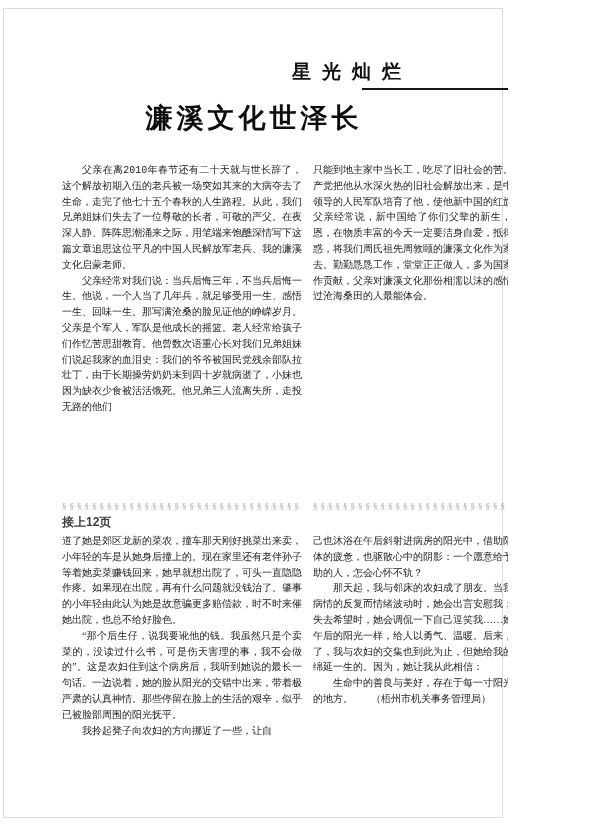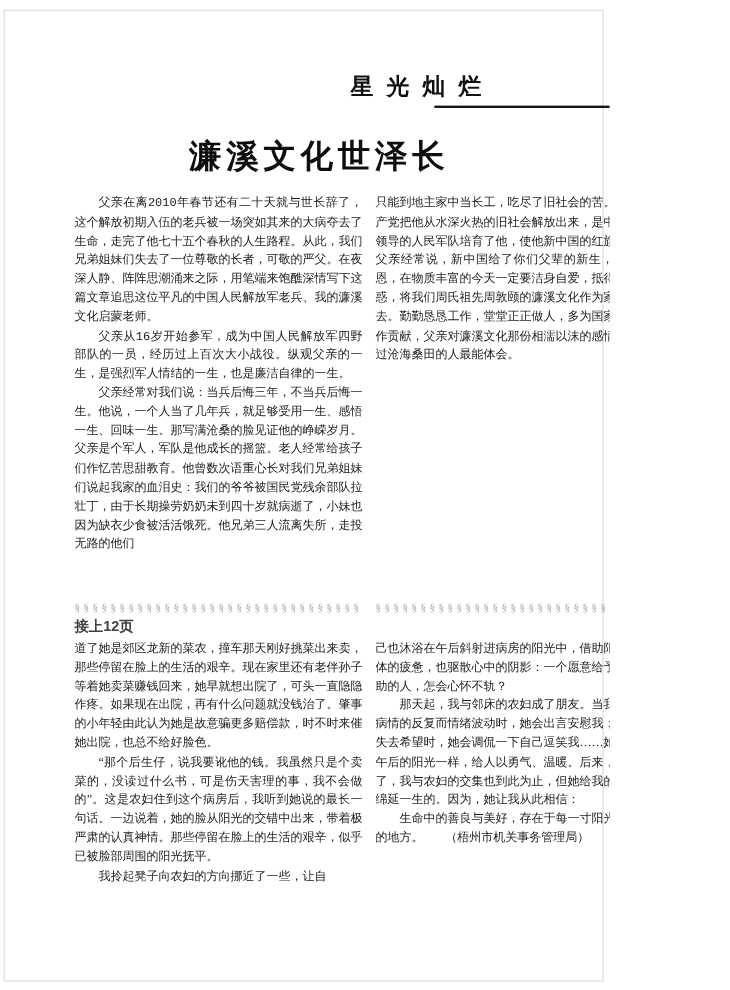--- a/index.html
+++ b/index.html
@@ -11,21 +11,21 @@
     position:absolute;top:8px;left:3px;right:5px;bottom:7px;
     border:1px solid #dcdcdc;pointer-events:none;
   }
   .masthead{
     position:absolute;top:59px;right:96px;
     font-size:19px;font-weight:bold;letter-spacing:11px;color:#111;
   }
   .logo{position:absolute;top:51px;left:515px;width:42px;height:42px;}
   .header-rule{position:absolute;top:88px;left:362px;width:232px;height:2px;background:#161616;}
   .article-title{
-    position:absolute;top:100px;left:0;width:100%;margin:12px;
+    position:absolute;top:100px;left:0;width:100%;margin:0;
     text-align:center;font-size:27px;font-weight:bold;letter-spacing:4px;color:#0e0e0e;
   }
   .article-author{
     position:absolute;top:139px;left:0;width:100%;
     text-align:center;font-size:13px;letter-spacing:3px;color:#222;
   }
   .col{
     position:absolute;width:240px;
     font-size:10px;line-height:15.8px;text-align:justify;text-justify:inter-character;
     color:#1b1b1b;
@@ -63,35 +63,34 @@
     <circle cx="22" cy="22" r="9.5" fill="none" stroke="#d8251c" stroke-width="3.2"></circle>
     <line x1="22" y1="8" x2="22" y2="36" stroke="#d8251c" stroke-width="3.4"></line>
   </svg>
 
   <div class="header-rule"></div>
 
   <h1 class="article-title">濂溪文化世泽长</h1>
 
   <div class="col main-col col-left">
     <p class="indent">父亲在离2010年春节还有二十天就与世长辞了，这个解放初期入伍的老兵被一场突如其来的大病夺去了生命，走完了他七十五个春秋的人生路程。从此，我们兄弟姐妹们失去了一位尊敬的长者，可敬的严父。在夜深人静、阵阵思潮涌来之际，用笔端来饱醮深情写下这篇文章追思这位平凡的中国人民解放军老兵、我的濂溪文化启蒙老师。</p>
-    <p class="indent">父亲从16岁开始参军，成为中国人民解放军四野部队的一员，经历过上百次大小战役。纵观父亲的一生，是强烈军人情结的一生，也是廉洁自律的一生。</p>
     <p class="indent">父亲经常对我们说：当兵后悔三年，不当兵后悔一生。他说，一个人当了几年兵，就足够受用一生、感悟一生、回味一生。那写满沧桑的脸见证他的峥嵘岁月。父亲是个军人，军队是他成长的摇篮。老人经常给孩子们作忆苦思甜教育。他曾数次语重心长对我们兄弟姐妹们说起我家的血泪史：我们的爷爷被国民党残余部队拉壮丁，由于长期操劳奶奶未到四十岁就病逝了，小妹也因为缺衣少食被活活饿死。他兄弟三人流离失所，走投无路的他们</p>
   </div>
 
   <div class="col main-col col-right">
     <p>只能到地主家中当长工，吃尽了旧社会的苦。是中国共产党把他从水深火热的旧社会解放出来，是中国共产党领导的人民军队培育了他，使他新中国的红旗下成长。父亲经常说，新中国给了你们父辈的新生，要懂得感恩，在物质丰富的今天一定要洁身自爱，抵得住各种诱惑，将我们周氏祖先周敦颐的濂溪文化作为家风传承下去。勤勤恳恳工作，堂堂正正做人，多为国家多为社会作贡献，父亲对濂溪文化那份相濡以沫的感情只有经历过沧海桑田的人最能体会。</p>
   </div>
 
   <div class="ornament col-left">§§§§§§§§§§§§§§§§§§§§§§§§§§§§§§§§§§§§§§§§</div>
   <div class="ornament col-right">§§§§§§§§§§§§§§§§§§§§§§§§§§§§§§§§§§§§§§§§</div>
 
   <div class="cont-label">接上12页</div>
 
   <div class="col cont-col col-left">
-    <p>道了她是郊区龙新的菜农，撞车那天刚好挑菜出来卖，那些停留在脸上的生活的艰辛。现在家里还有老伴孙子等着她卖菜赚钱回来，她早就想出院了，可头一直隐隐作疼。如果现在出院，再有什么问题就没钱治了。肇事的小年轻由此认为她是故意骗更多赔偿款，时不时来催她出院，也总不给好脸色。</p>
+    <p>道了她是郊区龙新的菜农，撞车那天刚好挑菜出来卖，小年轻的车是从她身后撞上的。现在家里还有老伴孙子等着她卖菜赚钱回来，她早就想出院了，可头一直隐隐作疼。如果现在出院，再有什么问题就没钱治了。肇事的小年轻由此认为她是故意骗更多赔偿款，时不时来催她出院，也总不给好脸色。</p>
     <p class="indent">“那个后生仔，说我要讹他的钱。我虽然只是个卖菜的，没读过什么书，可是伤天害理的事，我不会做的”。这是农妇住到这个病房后，我听到她说的最长一句话。一边说着，她的脸从阳光的交错中出来，带着极严肃的认真神情。那些停留在脸上的生活的艰辛，似乎已被脸部周围的阳光抚平。</p>
     <p class="indent">我拎起凳子向农妇的方向挪近了一些，让自</p>
   </div>
 
   <div class="col cont-col col-right">
     <p>己也沐浴在午后斜射进病房的阳光中，借助阳光驱散身体的疲惫，也驱散心中的阴影：一个愿意给予陌生人帮助的人，怎会心怀不轨？</p>
     <p class="indent">那天起，我与邻床的农妇成了朋友。当我因为妈妈病情的反复而情绪波动时，她会出言安慰我；当我忙得失去希望时，她会调侃一下自己逗笑我……她就象那天午后的阳光一样，给人以勇气、温暖。后来，妈妈出院了，我与农妇的交集也到此为止，但她给我的影响却是绵延一生的。因为，她让我从此相信：</p>
     <p class="indent"><span>生命中的善良与美好，存在于每一寸阳光能照耀到的地方。</span><span class="byline">（梧州市机关事务管理局）</span></p>
   </div>
 

